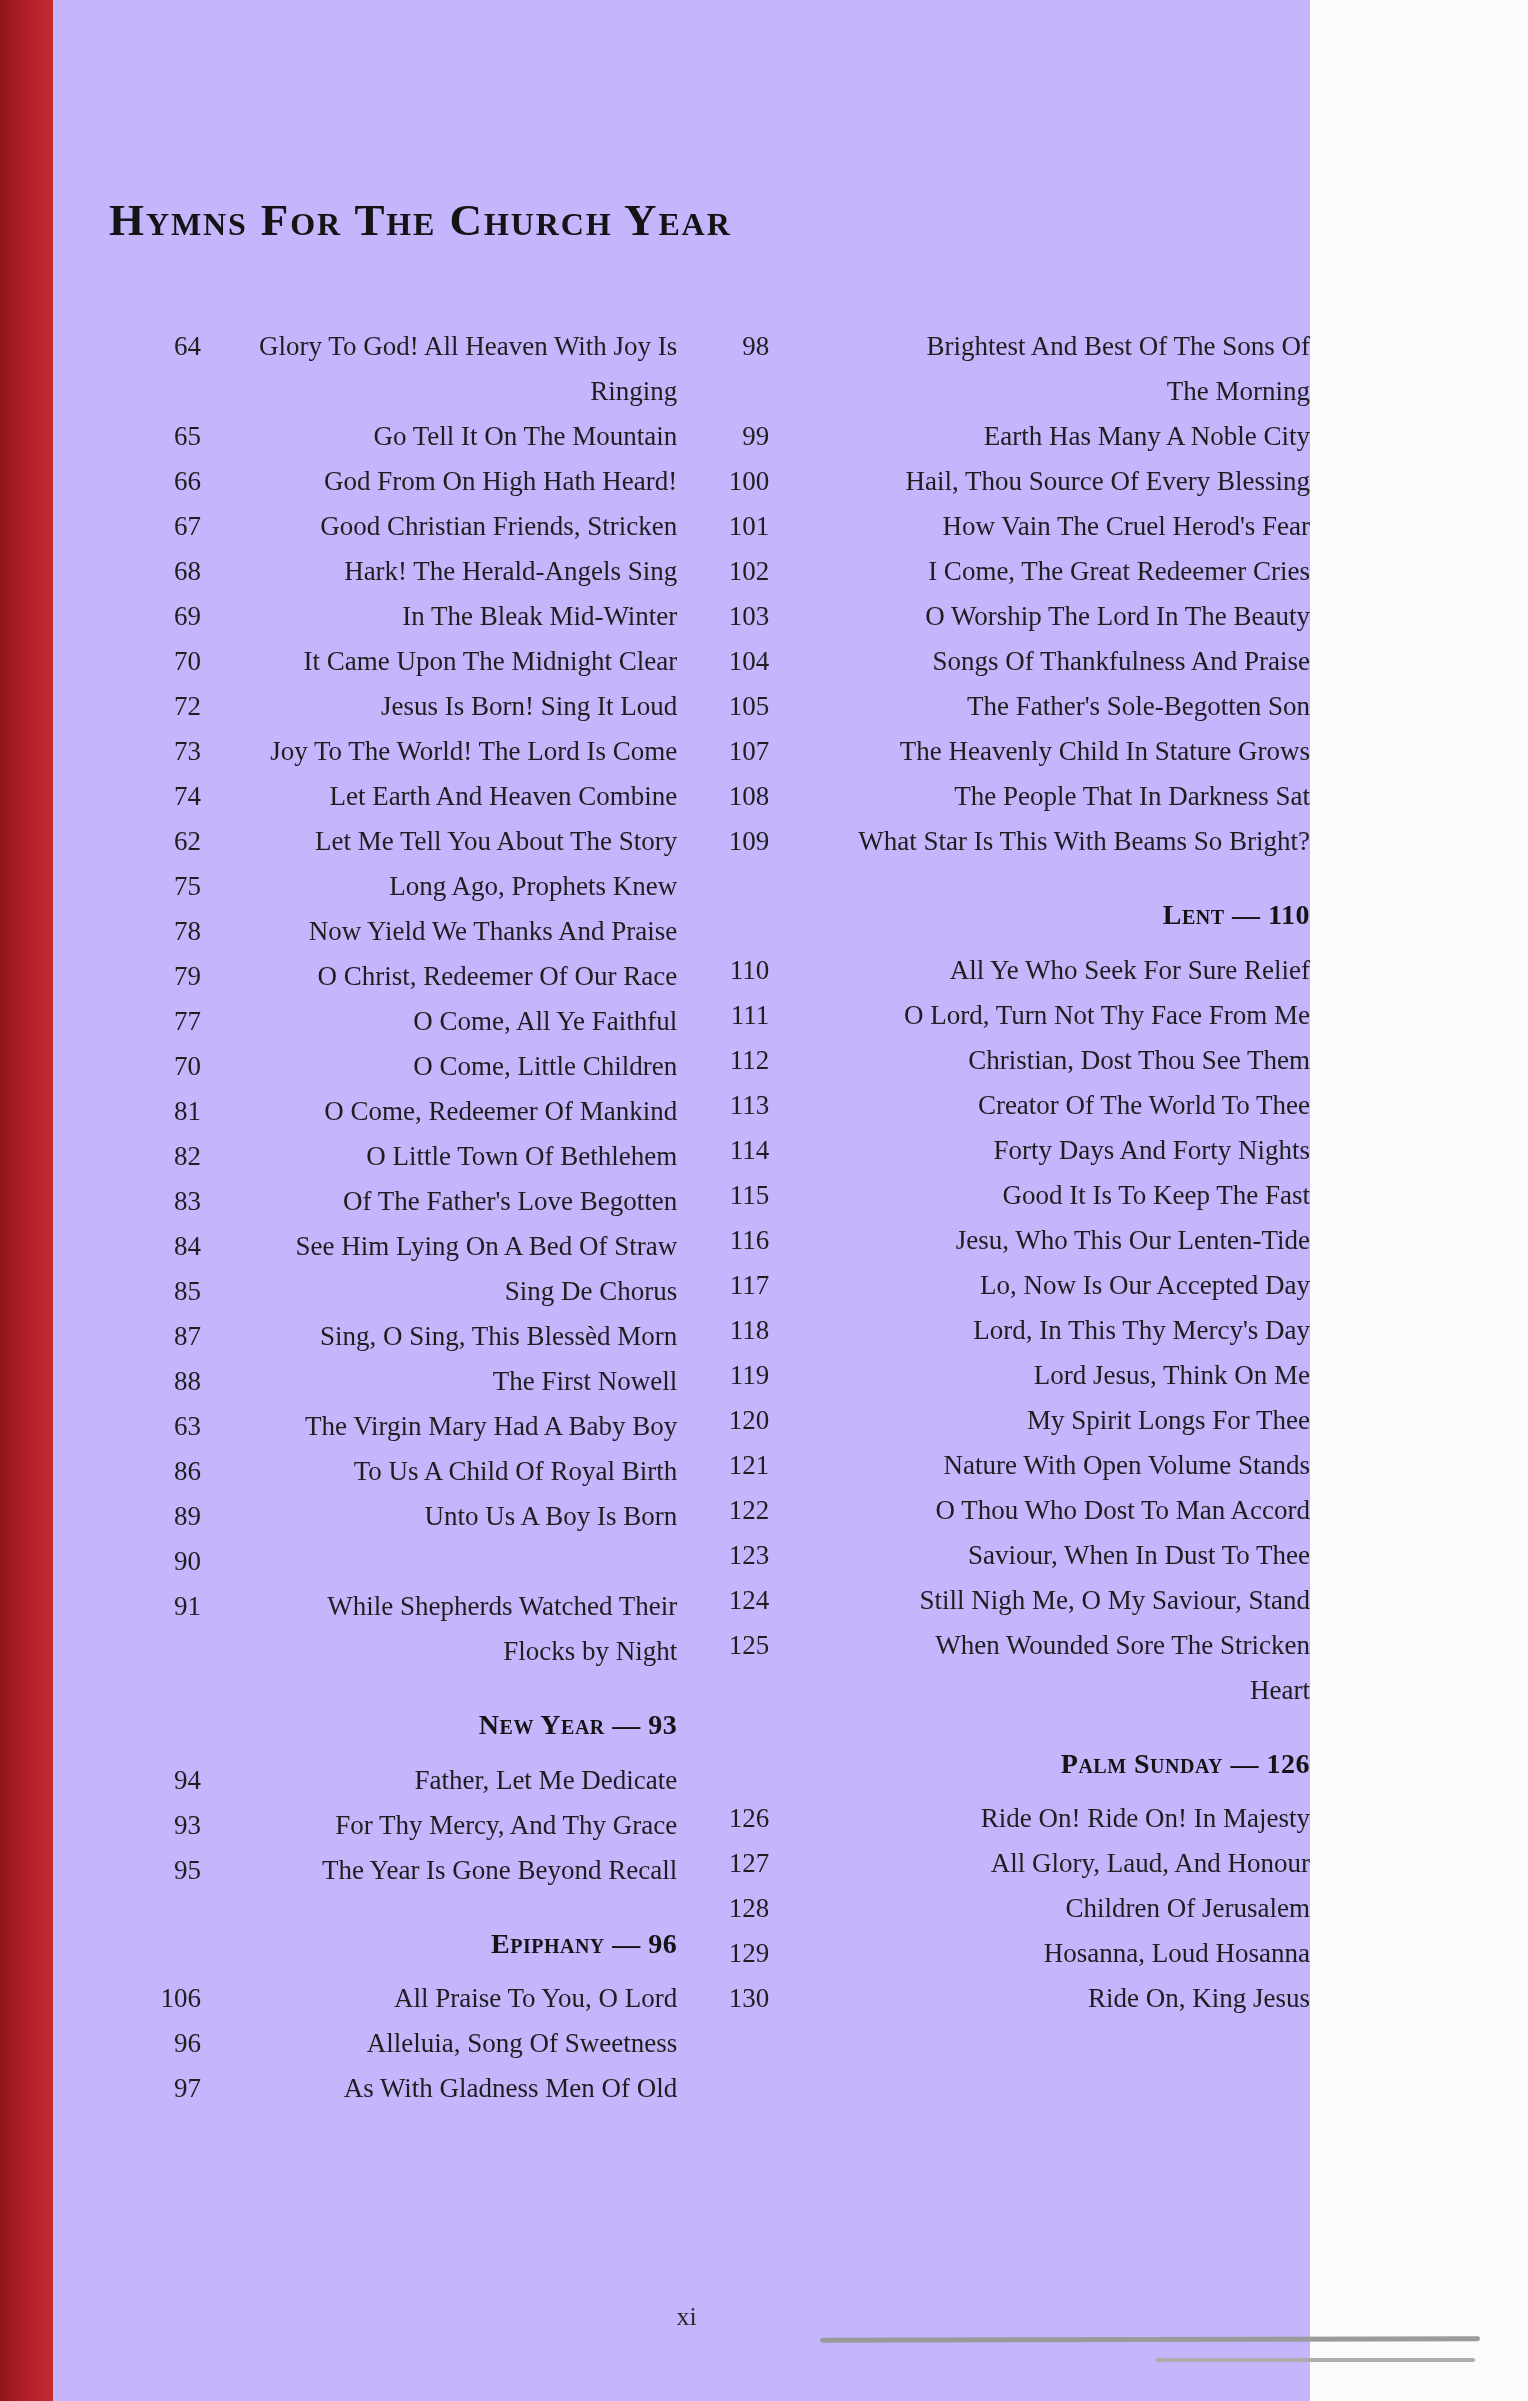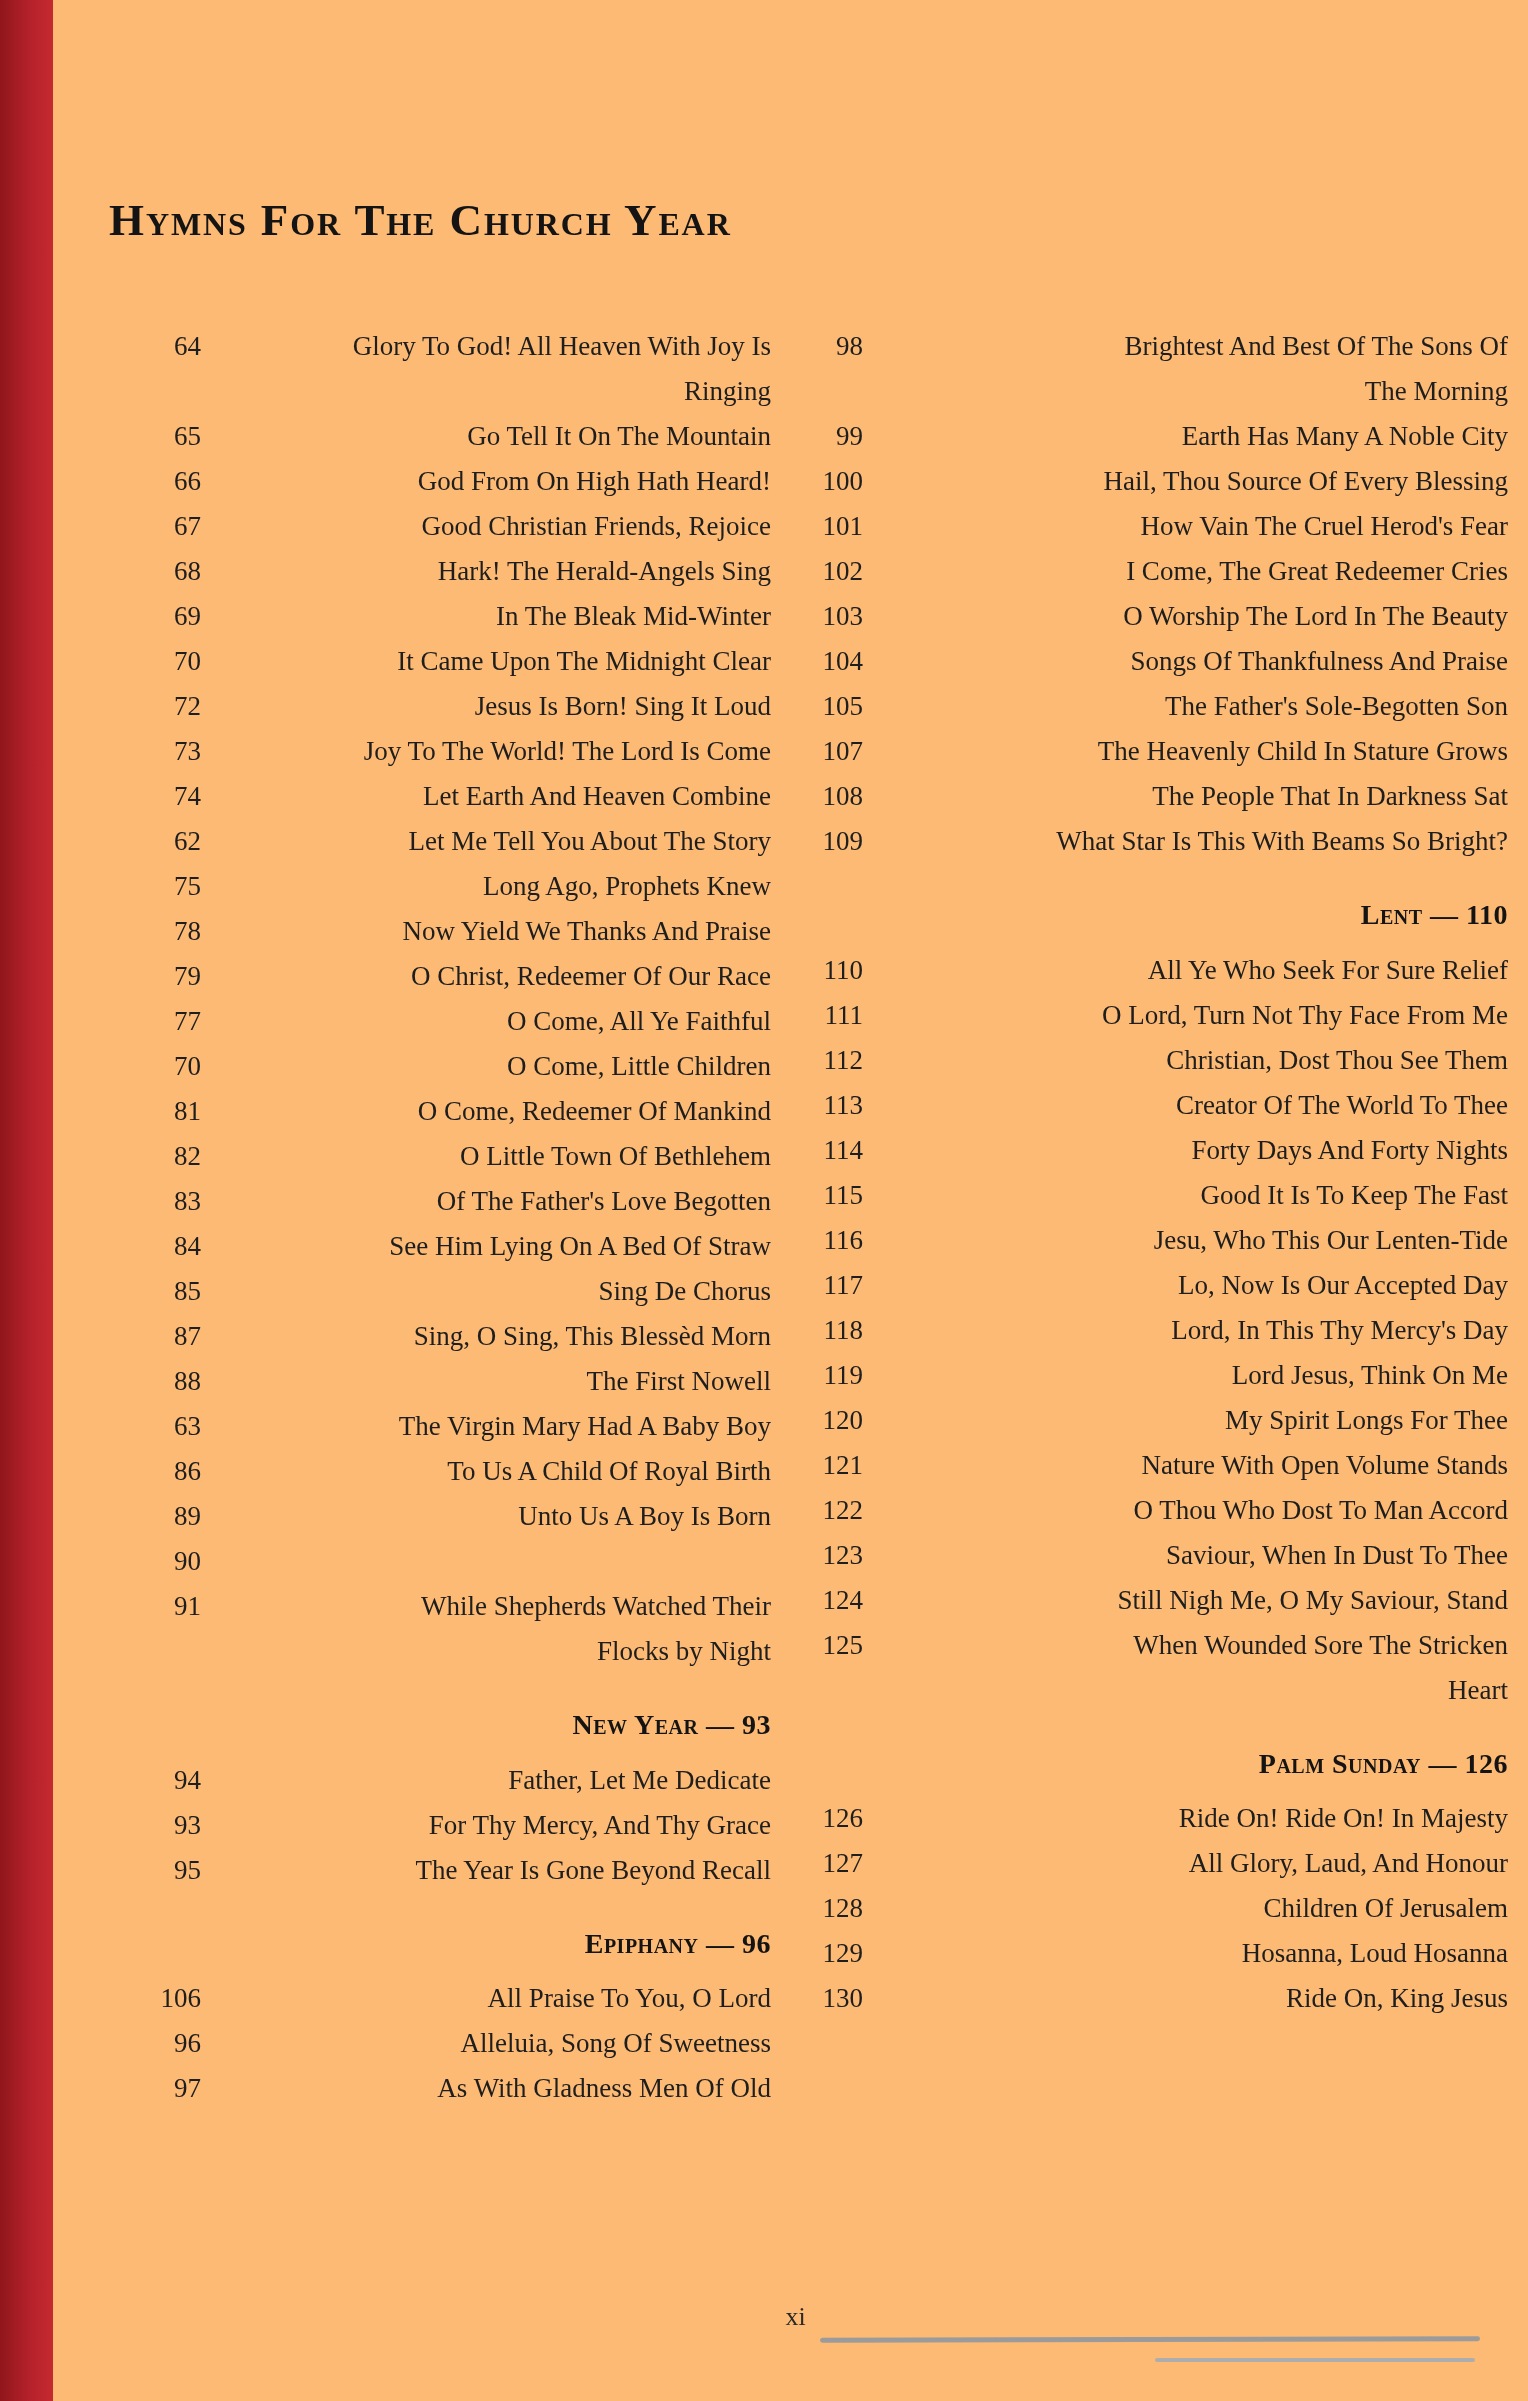--- a/index.html
+++ b/index.html
@@ -15,23 +15,23 @@
   .cover-edge {
     position: absolute;
     left: 0; top: 0;
     width: 53px;
     height: 2402px;
     background: linear-gradient(90deg, #8f161c 0%, #b5212a 55%, #c42a30 100%);
   }
   .paper {
     position: absolute;
     left: 53px; top: 0;
-    width: 1475px;
+    width: 1257px;
     height: 2402px;
-    background: #fdba74;
+    background: #c4b5fd;
   }
   .page-title {
     margin: 194px 0 0 56px;
     font-size: 45px;
     font-weight: bold;
     font-variant: small-caps;
     letter-spacing: 1.9px;
     color: #141414;
   }
   .columns {
@@ -118,21 +118,21 @@
         </div>
         <div class="entry">
           <div class="num">66</div>
           <div class="ttl">
             <div class="line">God From On High Hath Heard!</div>
           </div>
         </div>
         <div class="entry">
           <div class="num">67</div>
           <div class="ttl">
-            <div class="line">Good Christian Friends, Rejoice</div>
+            <div class="line">Good Christian Friends, Stricken</div>
           </div>
         </div>
         <div class="entry">
           <div class="num">68</div>
           <div class="ttl">
             <div class="line">Hark! The Herald-Angels Sing</div>
           </div>
         </div>
         <div class="entry">
           <div class="num">69</div>

